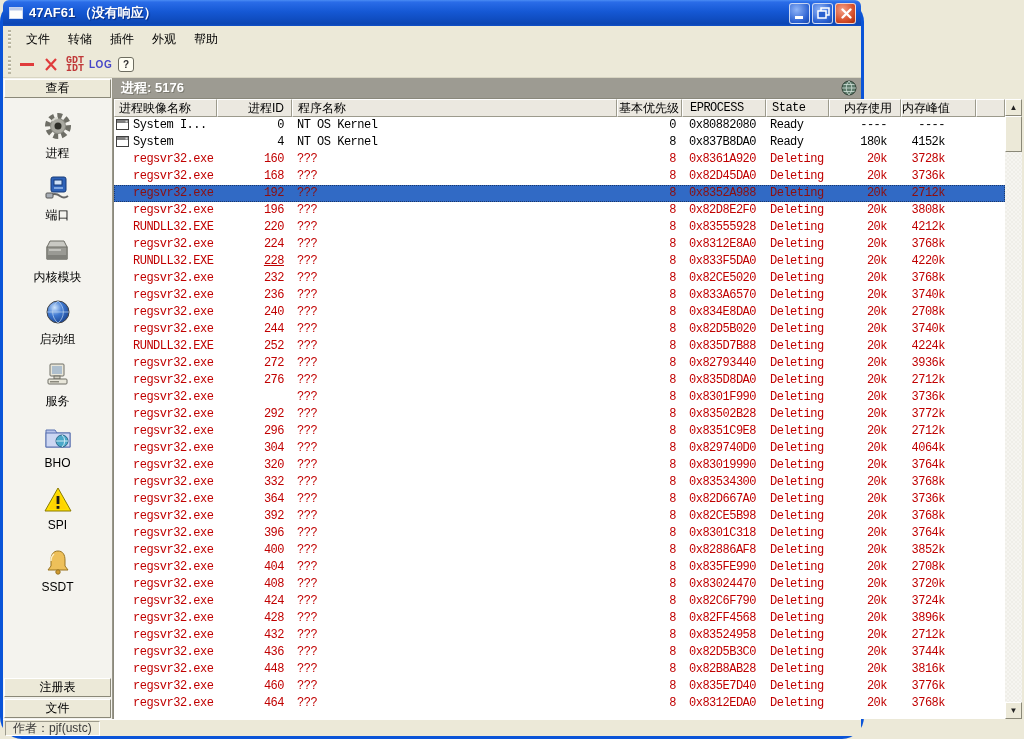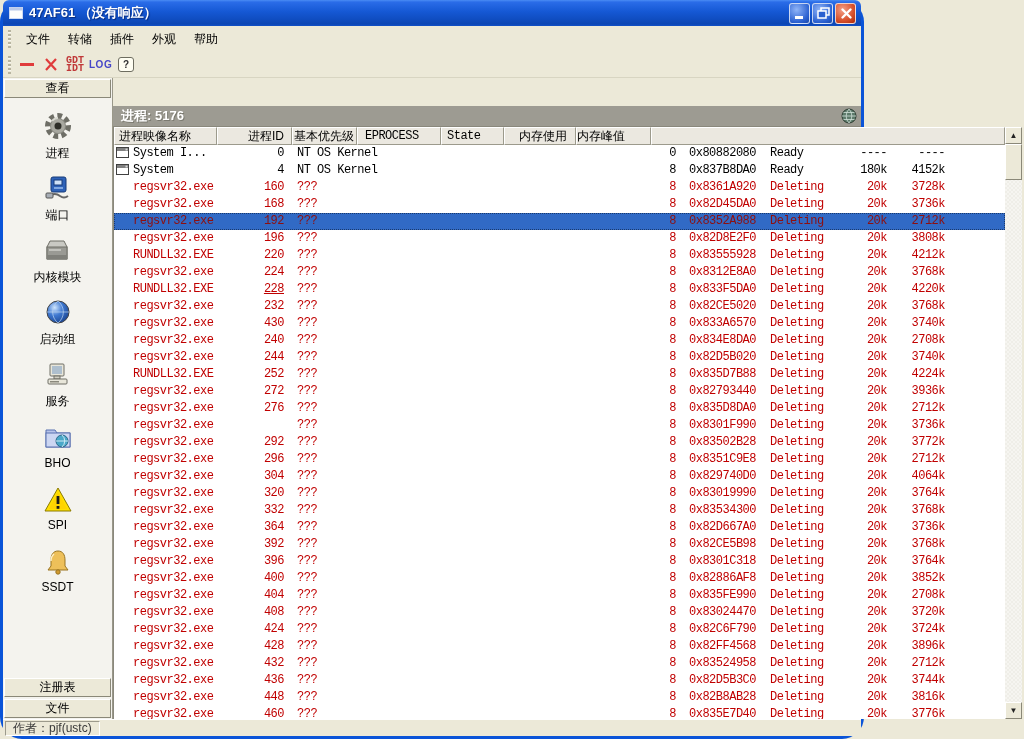--- a/index.html
+++ b/index.html
@@ -50,21 +50,21 @@
   .side-item { height:62px; display:flex; flex-direction:column; align-items:center; justify-content:center;
     gap:2px; cursor:pointer; position:relative; }
   .side-item .ic { width:32px; height:32px; display:flex; align-items:center; justify-content:center; }
   .side-item .lb { font-size:12px; color:#000; white-space:nowrap; }
   .drop-btn { position:absolute; right:5px; bottom:8px; width:17px; height:15px; background:#ece9d8;
     border:1px solid; border-color:#ffffff #8a8878 #8a8878 #ffffff; font-size:7px; color:#000;
     display:flex; align-items:center; justify-content:center; cursor:pointer; }
 
   .content { flex:1 1 auto; display:flex; flex-direction:column; min-width:0; background:#ece9d8; }
   .band { height:20px; flex:0 0 20px; background:#9d9b92; color:#fff; font-weight:bold; font-size:13px;
-    display:flex; align-items:center; padding:0 4px 0 8px; text-shadow:1px 1px 0 rgba(60,60,50,.35);margin-top:28px; }
+    display:flex; align-items:center; padding:0 4px 0 8px; text-shadow:1px 1px 0 rgba(60,60,50,.35); }
   .band .globe { margin-left:auto; width:16px; height:16px; display:inline-flex; }
 
   .table-wrap { flex:1 1 auto; display:flex; min-height:0; border-top:1px solid #8a887c;
     border-left:1px solid #8a887c; background:#fff; }
   .table-area { width:891px; flex:0 0 891px; display:flex; flex-direction:column; overflow:hidden; background:#fff; }
   .thead { height:18px; flex:0 0 18px; display:flex; }
   .th { background:#ebe8e0; border-top:1px solid #fff; border-left:1px solid #fff;
     border-right:1px solid #9c9a8c; border-bottom:1px solid #9c9a8c;
     font-size:12px; line-height:16px; white-space:nowrap; overflow:hidden; cursor:pointer; }
   .tbody { flex:1 1 auto; overflow:hidden; }
@@ -278,20 +278,21 @@
               <circle cx="8" cy="8" r="7" fill="#5c7a6a" stroke="#2c3c32"></circle>
               <path d="M1 8 h14 M8 1 a10 10 0 0 1 0 14 M8 1 a10 10 0 0 0 0 14 M2.5 4.5 h11 M2.5 11.5 h11" stroke="#cfe0d8" stroke-width="0.8" fill="none"></path>
             </svg>
         </span>
       </div>
       <div class="table-wrap">
         <div class="table-area">
           <div class="thead" id="thead">
               <div class="th c0" style="width: 103px;">进程映像名称</div>
               <div class="th c1" style="width: 75px;">进程ID</div>
+              <div class="th c2" style="width: 325px;">程序名称</div>
               <div class="th c3" style="width: 65px;">基本优先级</div>
               <div class="th c4" style="width: 84px;">EPROCESS</div>
               <div class="th c5" style="width: 63px;">State</div>
               <div class="th c6" style="width: 72px;">内存使用</div>
               <div class="th c7" style="width: 75px;">内存峰值</div>
               <div class="th" style="flex: 1 1 0%;"></div>
             </div>
           <div class="tbody" id="tbody">
               <div class="trow black">
                 <div class="td c0" style="width: 103px;"><span class="row-icon"><svg width="13" height="11" viewBox="0 0 13 11">
@@ -406,21 +407,21 @@
                 <div class="td c2" style="width: 325px;">???</div>
                 <div class="td c3" style="width: 65px;">8</div>
                 <div class="td c4" style="width: 84px;">0x82CE5020</div>
                 <div class="td c5" style="width: 63px;">Deleting</div>
                 <div class="td c6" style="width: 72px;">20k</div>
                 <div class="td c7" style="width: 75px;">3768k</div>
                 <div class="td" style="flex: 1 1 0%;"></div>
               </div>
               <div class="trow red">
                 <div class="td c0" style="width: 103px;">regsvr32.exe</div>
-                <div class="td c1" style="width: 75px;">430</div>
+                <div class="td c1" style="width: 75px;">236</div>
                 <div class="td c2" style="width: 325px;">???</div>
                 <div class="td c3" style="width: 65px;">8</div>
                 <div class="td c4" style="width: 84px;">0x833A6570</div>
                 <div class="td c5" style="width: 63px;">Deleting</div>
                 <div class="td c6" style="width: 72px;">20k</div>
                 <div class="td c7" style="width: 75px;">3740k</div>
                 <div class="td" style="flex: 1 1 0%;"></div>
               </div>
               <div class="trow red">
                 <div class="td c0" style="width: 103px;">regsvr32.exe</div>

